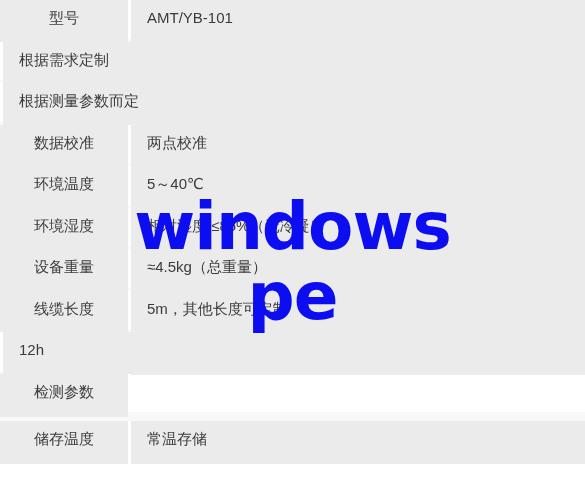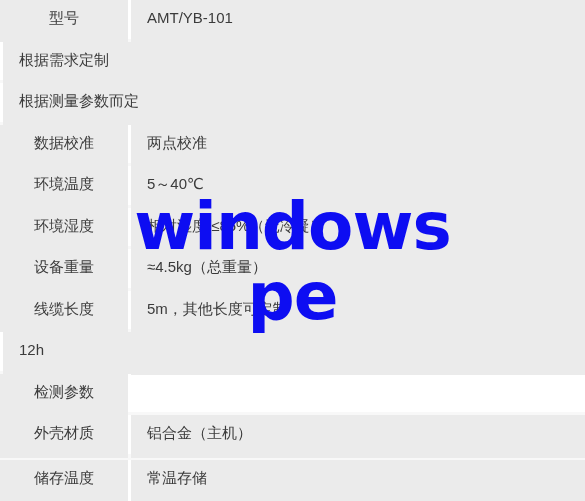--- a/index.html
+++ b/index.html
@@ -144,25 +144,20 @@
     <div class="spec-row">
       <div class="cell-gap"></div>
       <div class="cell-value">12h</div>
     </div>
     <div class="row-sep"></div>
     <div class="spec-row">
       <div class="cell-label">检测参数</div>
       <div class="cell-gap"></div>
     </div>
     <div class="row-sep"></div>
-    <div class="spec-row">
-      <div class="cell-label">外壳材质</div>
-      <div class="cell-gap"></div>
-      <div class="cell-value">铝合金（主机）</div>
-    </div>
     <div class="row-sep"></div>
     <div class="row-sep"></div>
     <div class="spec-row">
       <div class="cell-label">储存温度</div>
       <div class="cell-gap"></div>
       <div class="cell-value">常温存储</div>
     </div>
   </div>
 
 <div id="watermark">

